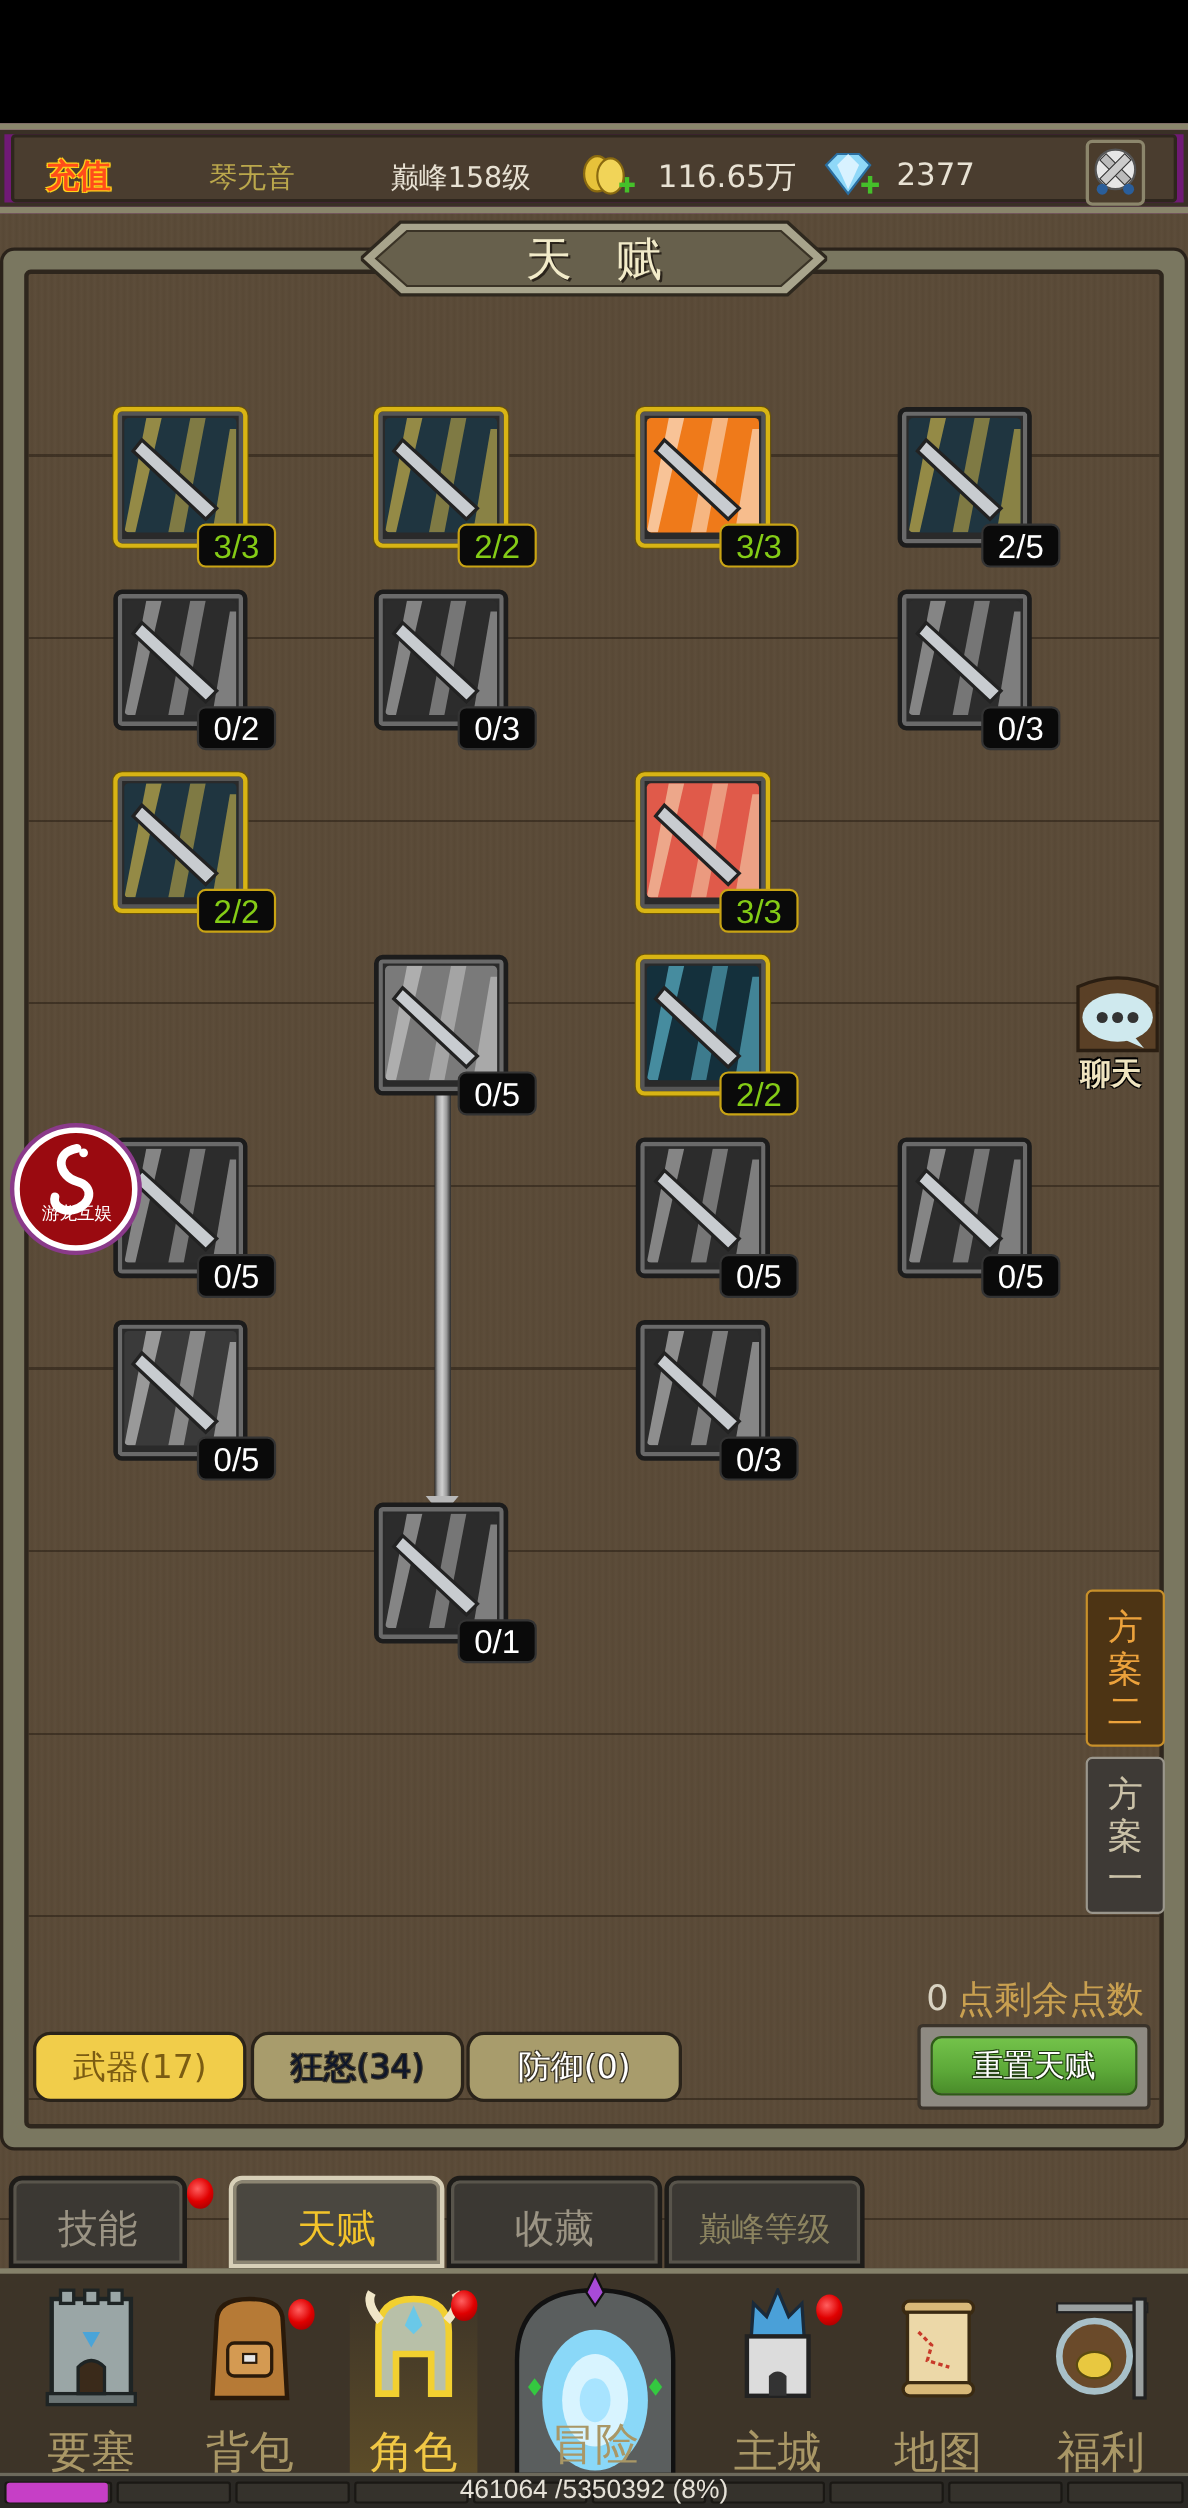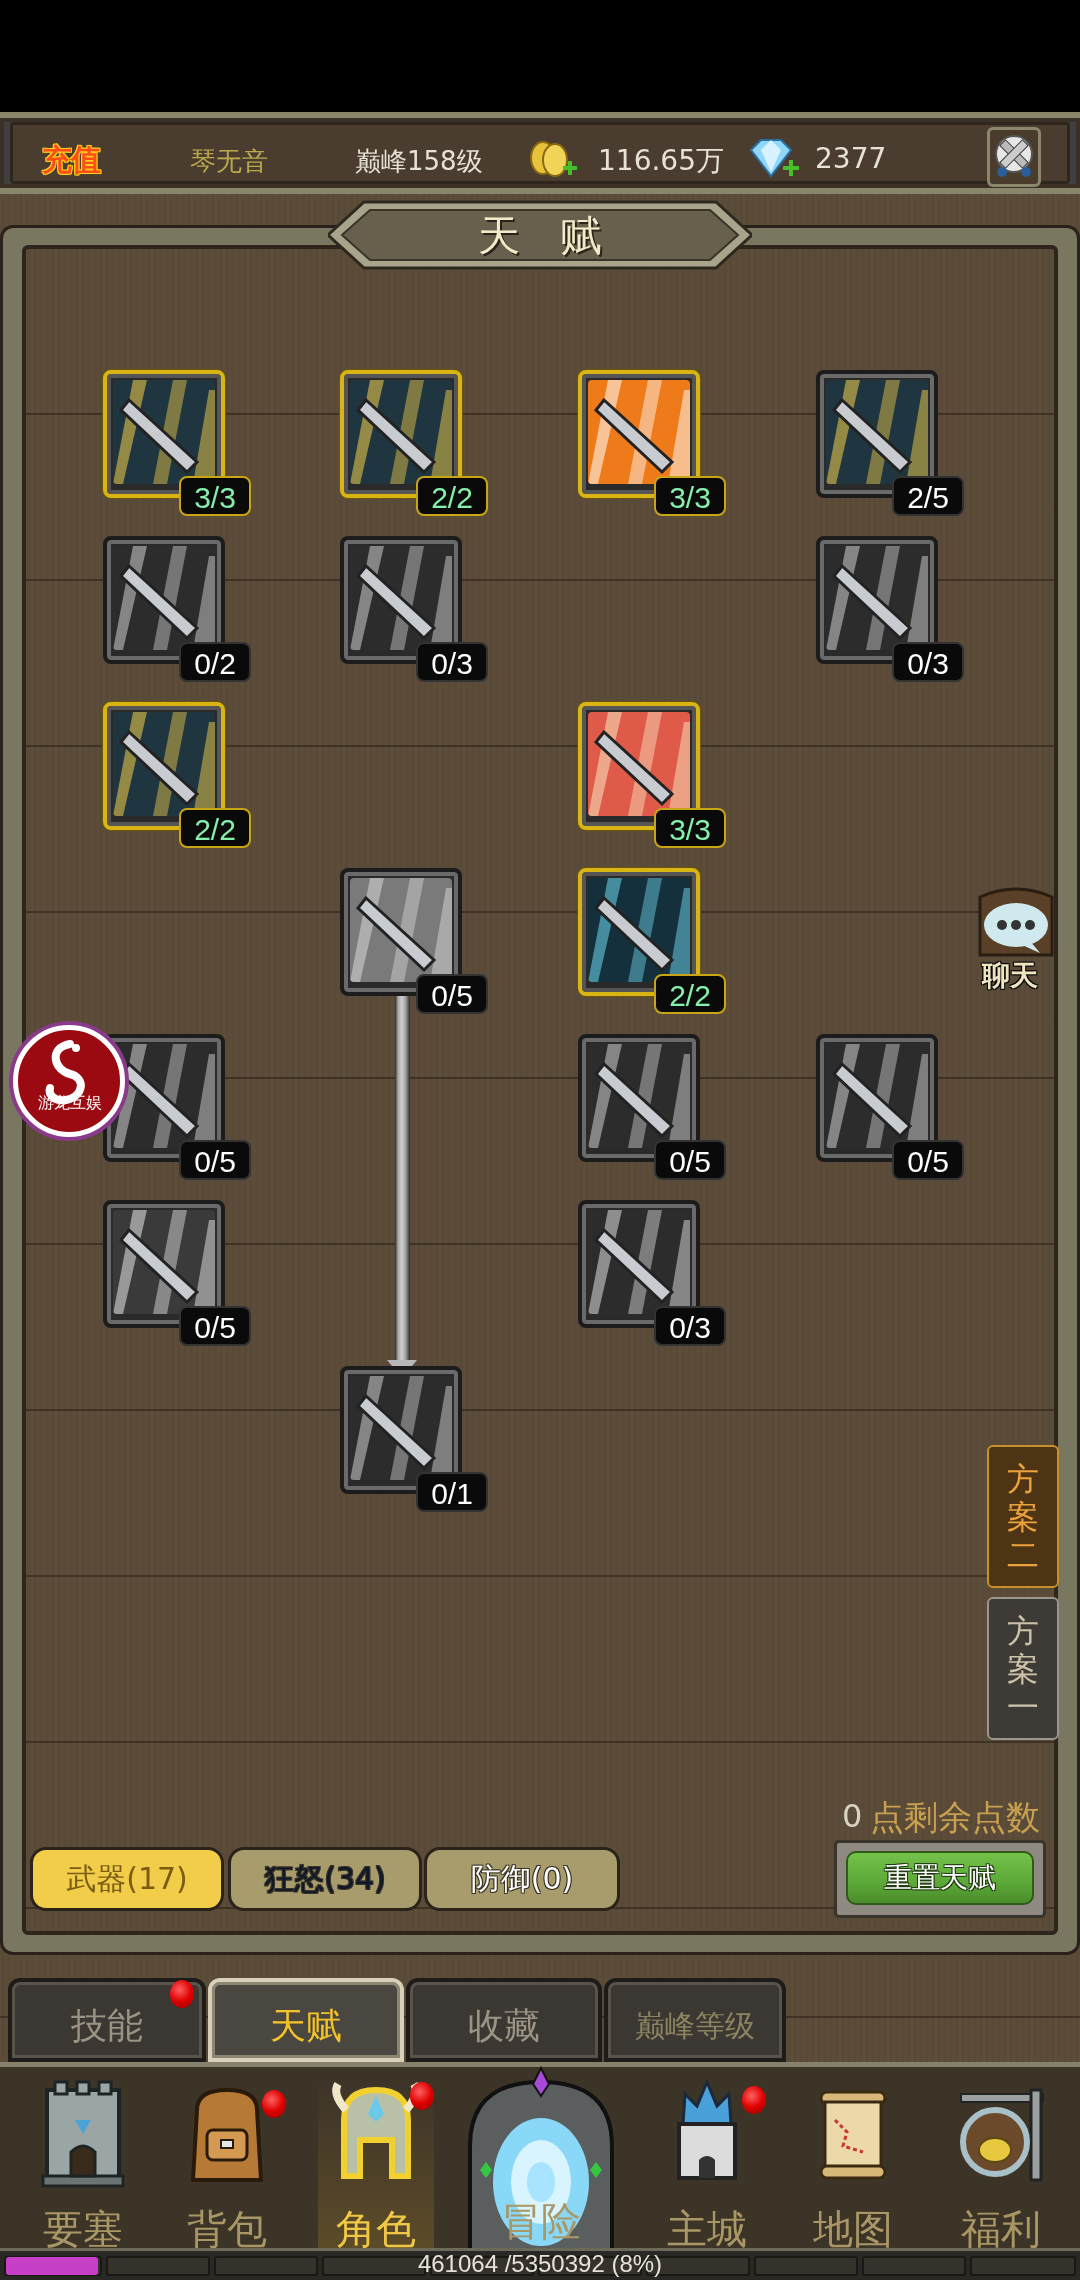--- a/index.html
+++ b/index.html
@@ -12,21 +12,21 @@
   .wood {
     background-color: #5a4a37;
     background-image:
       repeating-linear-gradient(180deg, transparent 0px, transparent 164px, rgba(40,30,20,0.55) 164px, rgba(40,30,20,0.55) 166px),
       repeating-linear-gradient(90deg, rgba(255,255,255,0.015) 0px, rgba(0,0,0,0.02) 3px, rgba(255,255,255,0.015) 6px);
   }
 
   
   #topbar {
     left: 0; top: 112px; width: 1080px; height: 82px;
-    background: #404040;
+    background: #701a75;
     border-top: 6px solid #8a866c;
     border-bottom: 6px solid #8a866c;
     box-shadow: inset 0 0 0 4px #3a3026;
   }
   #topbar .tb-inner { position: absolute; left: 10px; right: 10px; top: 4px; bottom: 4px; border: 3px solid #2e261d; border-radius: 4px; background: #4a3d2f; }
   .recharge { left: 42px; top: 22px; font-size: 30px; font-weight: bold; color: #ff4d1a; text-shadow: 0 0 2px #ffd21a, 1px 1px 0 #ffd21a, -1px -1px 0 #ffd21a, 1px -1px 0 #ffd21a, -1px 1px 0 #ffd21a; letter-spacing: -1px; }
   .player-name { left: 190px; top: 26px; font-size: 26px; color: #bba84c; }
   .peak-level { left: 355px; top: 26px; font-size: 26px; color: #e8e2d4; }
   .gold-icon { left: 525px; top: 20px; width: 56px; height: 44px; }
   .gold-val { left: 598px; top: 24px; font-size: 28px; color: #e8e2d4; }
@@ -60,21 +60,21 @@
   }
   .cell.active .frame { border-color: #d8b414; box-shadow: inset 0 0 0 4px #555, 0 0 0 1px #6b5508; }
   .cell .art { position: absolute; left: 10px; top: 10px; width: 102px; height: 104px; border-radius: 4px; overflow: hidden; }
   .cell .badge {
     position: absolute; left: 76px; top: 106px; min-width: 72px; height: 40px;
     background: #0a0a0a; border-radius: 8px;
     color: #fff; font-size: 30px; line-height: 40px; text-align: center;
     font-family: "Liberation Sans", sans-serif;
     border: 2px solid #333;
   }
-  .cell.active .badge { color: #86efac; border-color: #c9a414; }
+  .cell.active .badge { color: #84cc16; border-color: #c9a414; }
 
   #connector { left: 395px; top: 985px; width: 15px; height: 388px; background: linear-gradient(90deg, #2a2a2a 0, #a8a8a8 3px, #d0d0d0 7px, #9a9a9a 11px, #2a2a2a 15px); }
   #connector-arrow { left: 387px; top: 1360px; width: 0; height: 0; border-left: 15px solid transparent; border-right: 15px solid transparent; border-top: 18px solid #b8b8b8; }
 
   
   #chat-btn { left: 970px; top: 885px; width: 92px; height: 110px; }
   #chat-label { left: 982px; top: 957px; font-size: 28px; color: #efe4c0; font-weight: bold; text-shadow: 1px 1px 0 #000, -1px -1px 0 #000, 1px -1px 0 #000, -1px 1px 0 #000; }
   #logo { left: 13px; top: 1025px; width: 112px; height: 112px; border-radius: 50%; background: #9a0a10; border: 5px solid #fff; box-shadow: 0 0 0 4px #8a3a8a; }
   #logo-text { left: 28px; top: 1093px; width: 84px; text-align: center; font-size: 16px; color: #fff; }
 
@@ -370,21 +370,21 @@
 <div id="points-label" class="abs">点剩余点数</div>
 
 <div id="reset-btn" class="abs">
   <div id="reset-inner">重置天赋</div>
 </div>
 
 <div id="cat-weapon" class="cat-tab">武器(17)</div>
 <div id="cat-rage" class="cat-tab">狂怒(34)</div>
 <div id="cat-defense" class="cat-tab">防御(0)</div>
 
-<div class="sub-tab" style="left:8px;width:198px;">
+<div class="sub-tab" style="left:8px;width:162px;">
   <span>技能</span>
   <div class="red-dot" style="left:158px;top:-2px;"></div>
 </div>
 <div class="sub-tab active" style="left:208px;width:196px;">
   <span>天赋</span>
 </div>
 <div class="sub-tab" style="left:406px;width:196px;">
   <span>收藏</span>
 </div>
 <div class="sub-tab small" style="left:604px;width:182px;">

